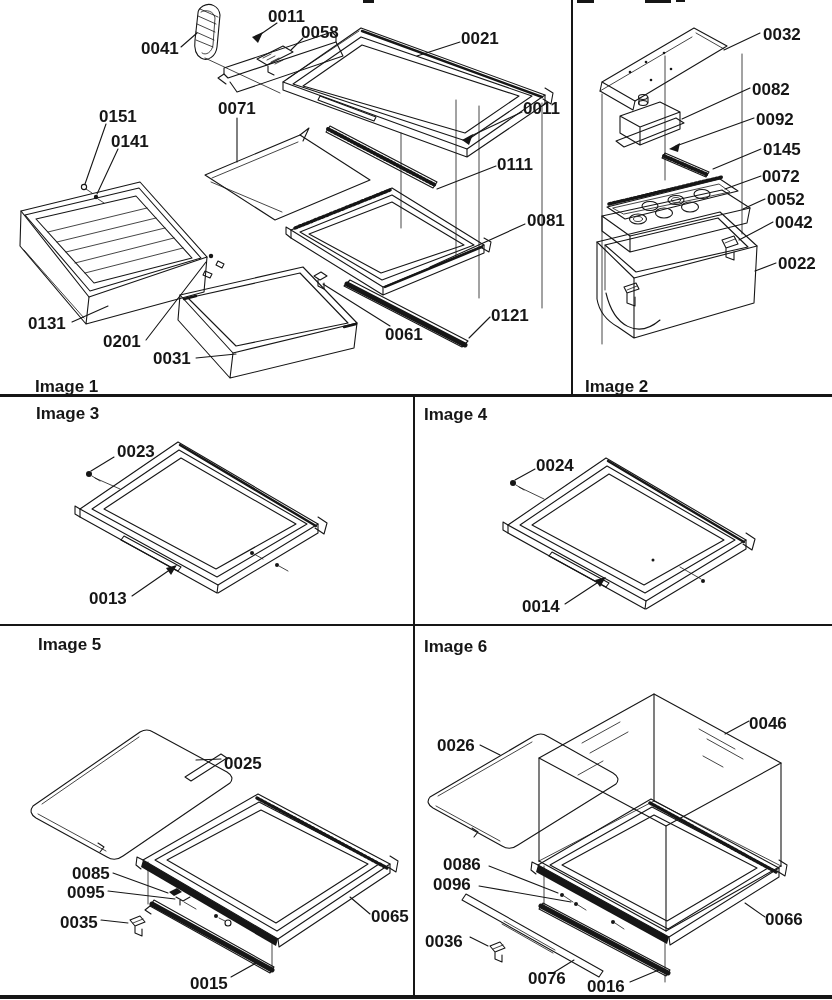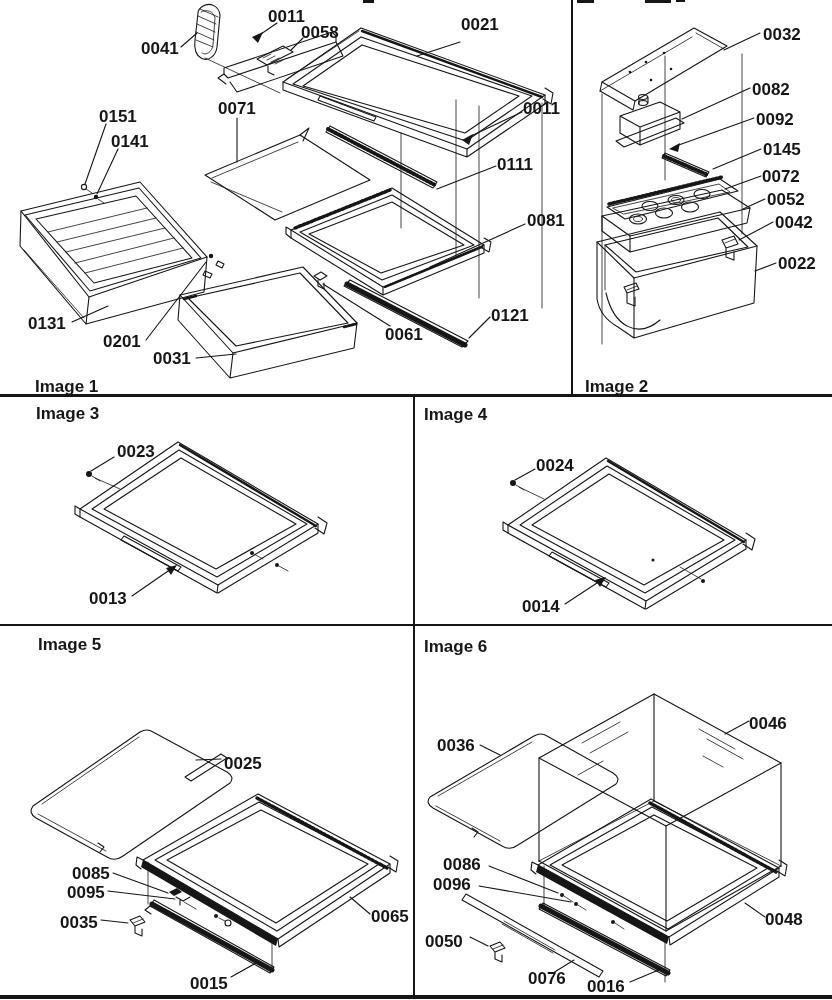--- a/index.html
+++ b/index.html
@@ -130,21 +130,21 @@
         <path d="M180,295 L303,267 L357,323 L233,353 Z"></path>
         <path d="M188,298 L300,273 L348,323 L236,346 Z"></path>
         <path d="M180,295 L178,320 L230,378 L233,353 M357,323 L354,348 L230,378"></path>
         <path class="band2" d="M184,299 L196,296 M344,327 L356,324"></path>
       </g>
       <path d="M196,358 L236,354"></path>
     </svg>
     <div class="co" style="left:141px;top:40px">0041</div>
     <div class="co" style="left:268px;top:8px">0011</div>
     <div class="co" style="left:301px;top:24px">0058</div>
-    <div class="co" style="left:461px;top:16px">0021</div>
+    <div class="co" style="left:461px;top:30px">0021</div>
     <div class="co" style="left:523px;top:100px">0011</div>
     <div class="co" style="left:218px;top:100px">0071</div>
     <div class="co" style="left:99px;top:108px">0151</div>
     <div class="co" style="left:111px;top:133px">0141</div>
     <div class="co" style="left:497px;top:156px">0111</div>
     <div class="co" style="left:527px;top:212px">0081</div>
     <div class="co" style="left:28px;top:315px">0131</div>
     <div class="co" style="left:103px;top:333px">0201</div>
     <div class="co" style="left:153px;top:350px">0031</div>
     <div class="co" style="left:385px;top:326px">0061</div>
@@ -404,26 +404,26 @@
       <path d="M137,347 L158,334"></path>
 
       <g>
         <path class="band" d="M125,280 L252,347"></path>
         <path d="M123,283 L250,350 M127,277 L254,344 M123,283 L127,277 M250,350 L254,344"></path>
       </g>
       <path d="M214,356 L245,343"></path>
       <path class="thin" d="M128,240 L128,282 M249,312 L249,356"></path>
     </svg>
     <div class="co" style="left:333px;top:89px">0046</div>
-    <div class="co" style="left:21px;top:111px">0036</div>
+    <div class="co" style="left:21px;top:111px">0026</div>
     <div class="co" style="left:27px;top:230px">0086</div>
     <div class="co" style="left:17px;top:250px">0096</div>
-    <div class="co" style="left:9px;top:307px">0050</div>
+    <div class="co" style="left:9px;top:307px">0036</div>
     <div class="co" style="left:112px;top:344px">0076</div>
-    <div class="co" style="left:349px;top:285px">0048</div>
+    <div class="co" style="left:349px;top:285px">0066</div>
     <div class="co" style="left:171px;top:352px">0016</div>
     <div class="ph" style="left:8px;top:12px">Image 6</div>
   </section>
 
   <div class="vline" style="left:571px;top:0;width:2px;height:394px;"></div>
   <div class="hline" style="left:0;top:394px;width:832px;height:3px;"></div>
   <div class="vline" style="left:413px;top:397px;width:2px;height:227px;"></div>
   <div class="hline" style="left:0;top:624px;width:832px;height:2px;"></div>
   <div class="vline" style="left:413px;top:626px;width:2px;height:369px;"></div>
   <div class="hline" style="left:0;top:995px;width:832px;height:4px;"></div>

